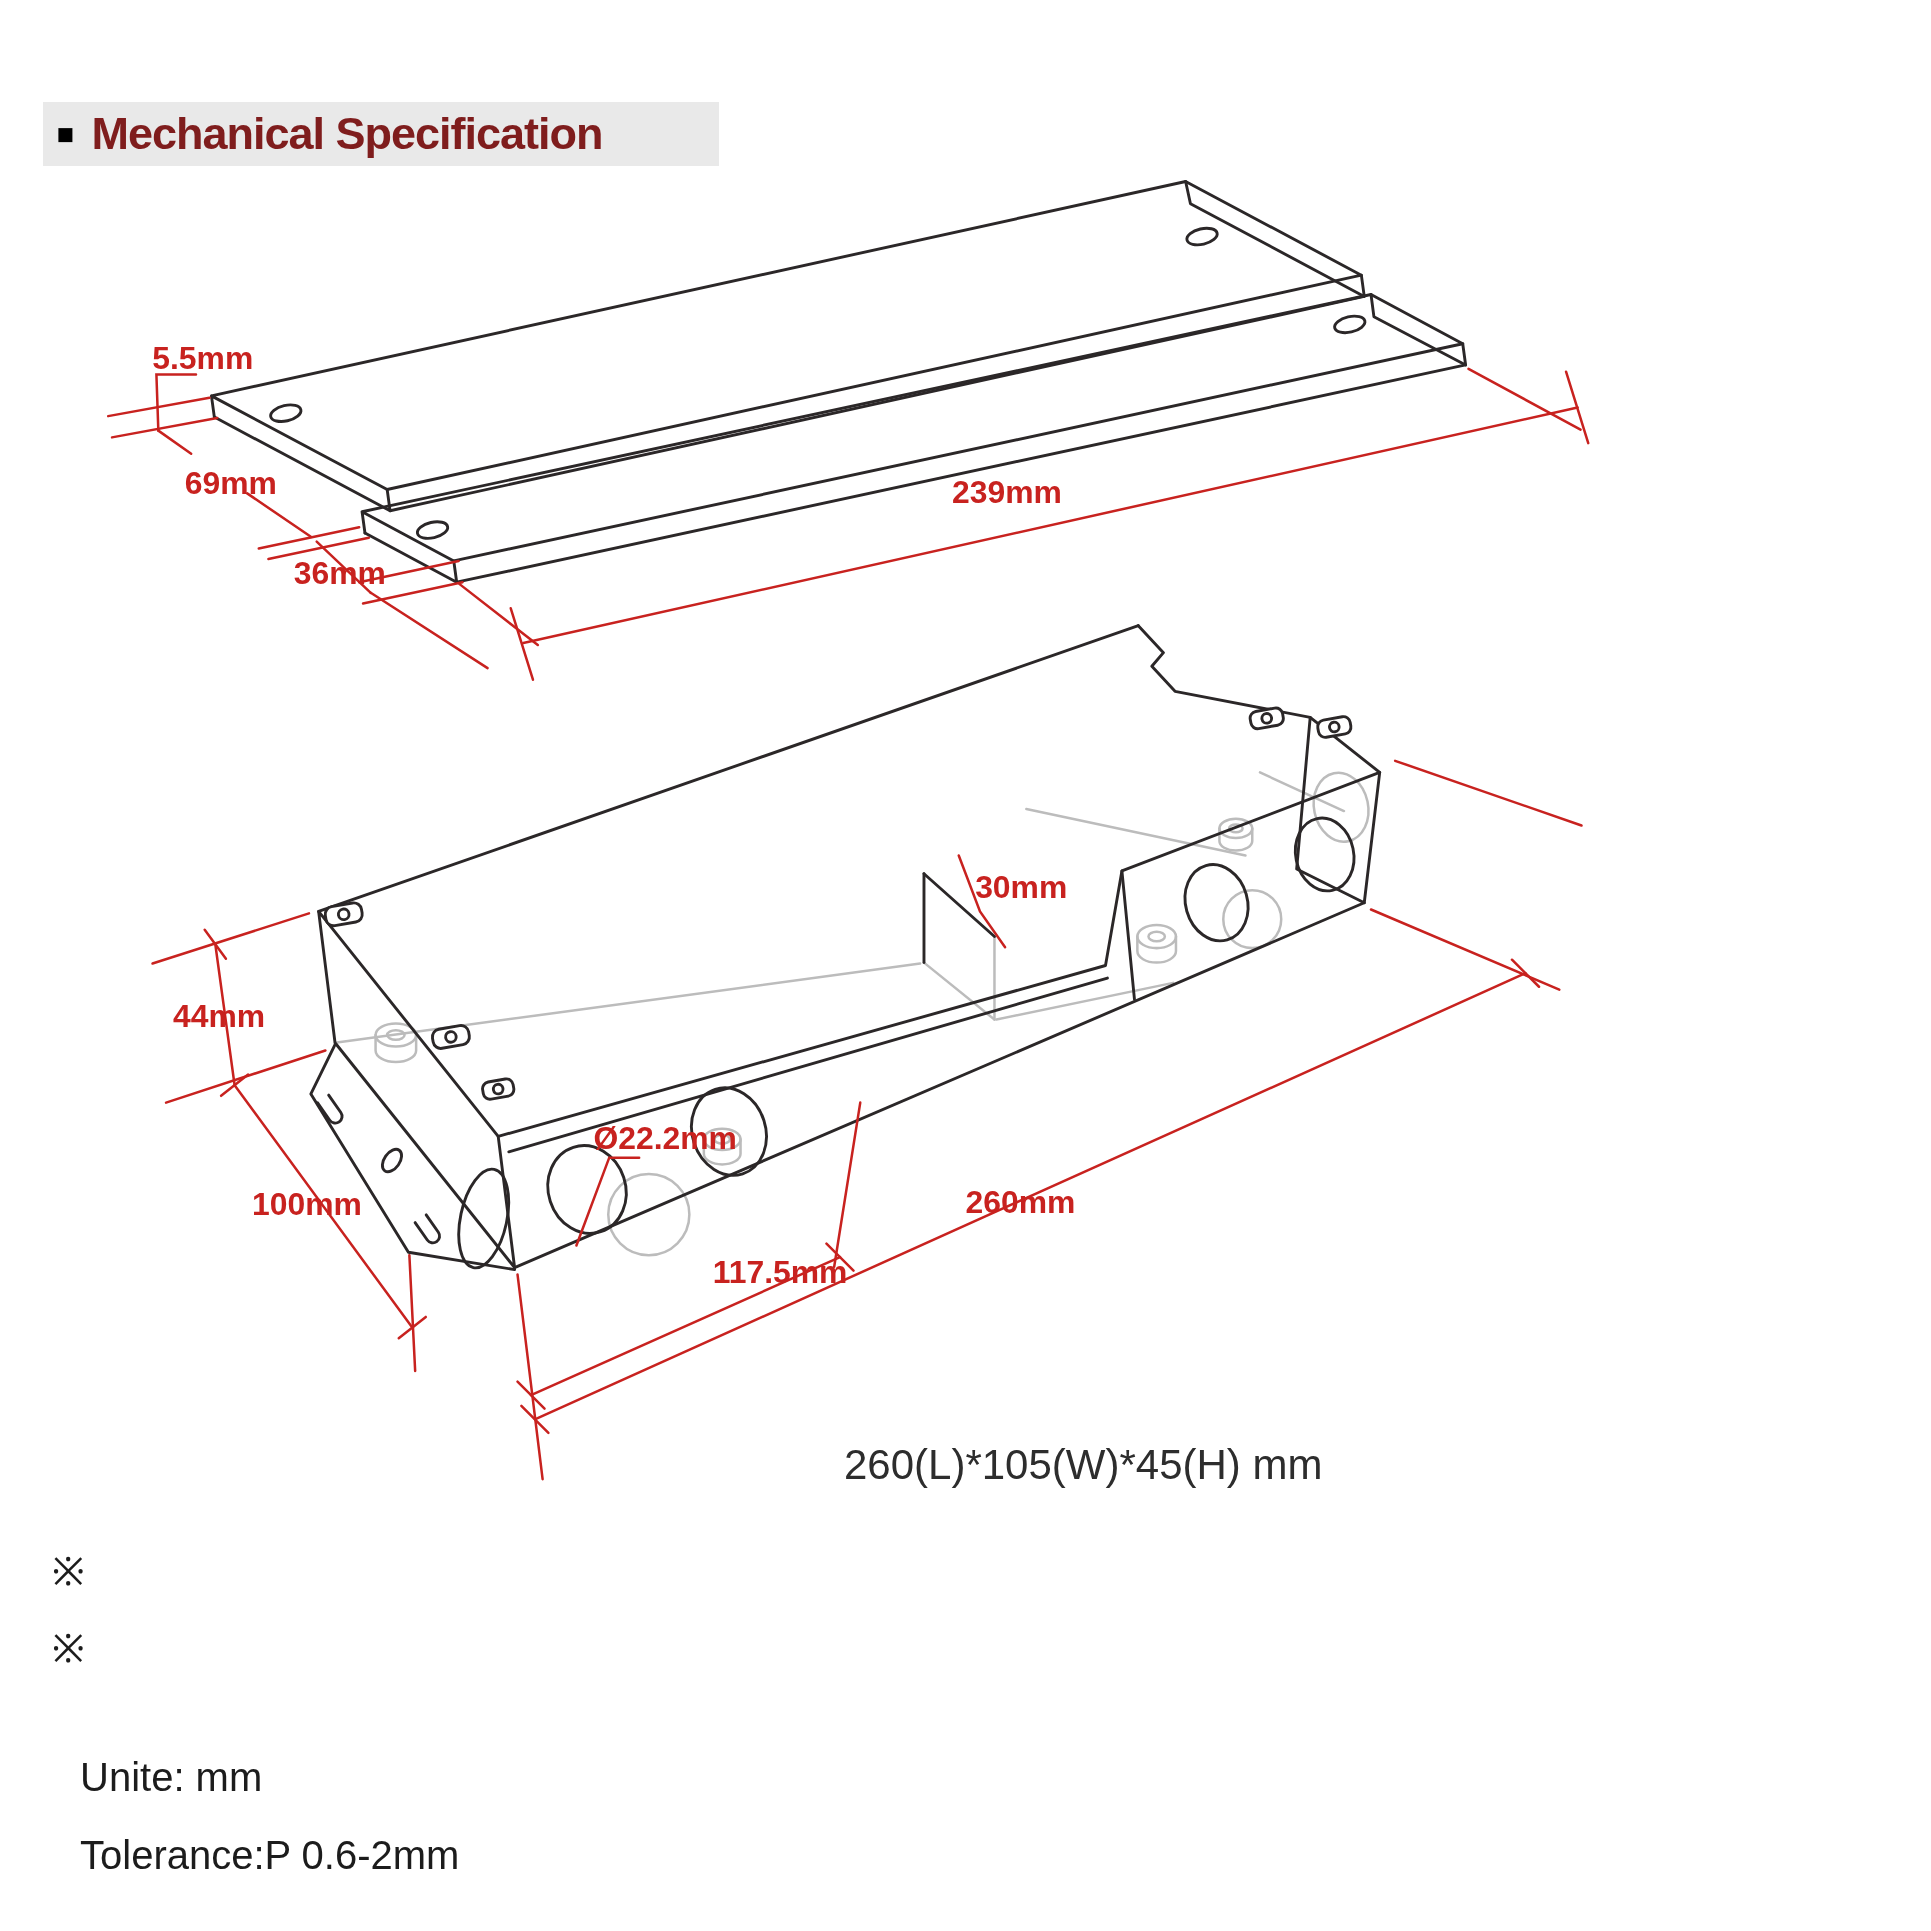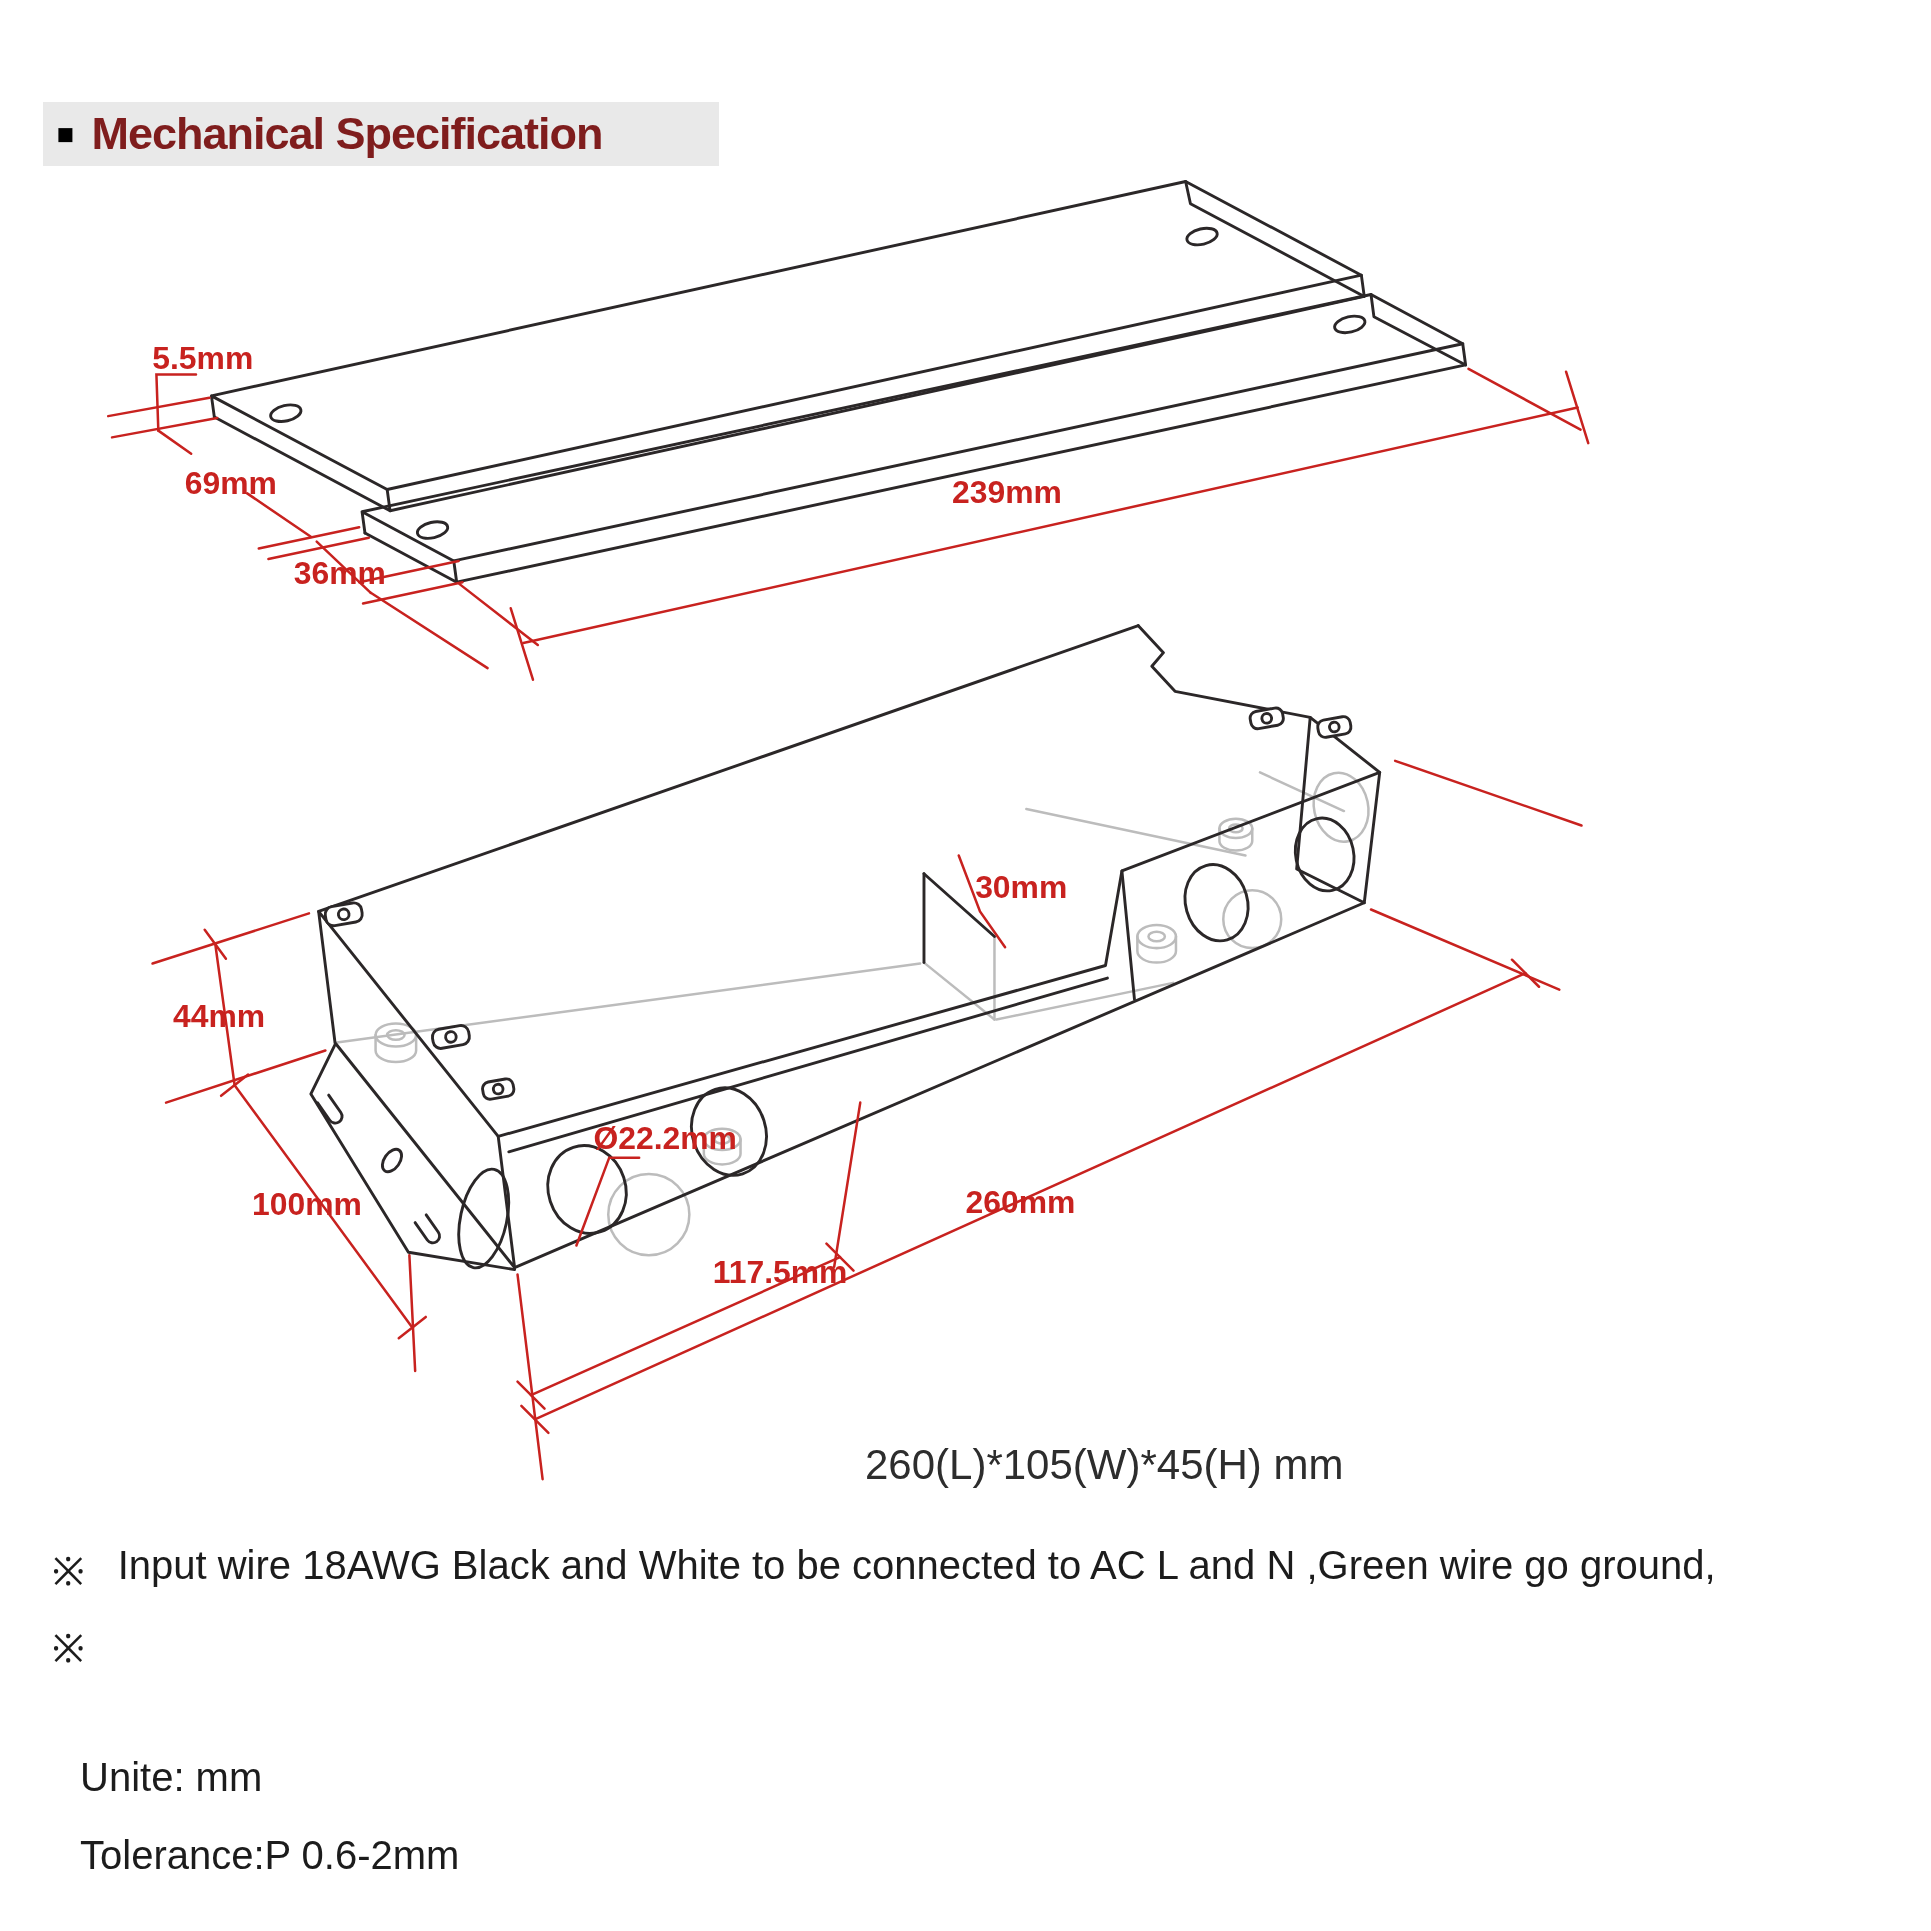--- a/index.html
+++ b/index.html
@@ -2,21 +2,21 @@
 <html><head>
 <meta charset="utf-8">
 <style>
   html,body{margin:0;padding:0;background:#ffffff;}
   .page{position:relative;width:1931px;height:1931px;background:#ffffff;overflow:hidden;
         font-family:"Liberation Sans",sans-serif;}
   .title-bar{position:absolute;left:43px;top:102px;width:676px;height:64px;background:#e9e9e9;
              display:flex;align-items:center;gap:17.4px;padding-left:13.5px;box-sizing:border-box;}
   .title-bullet{font-size:29px;color:#000;line-height:1;}
   .title-text{font-size:45px;font-weight:bold;color:#7f1d1d;letter-spacing:-1px;white-space:nowrap;}
-  .overall-size{position:absolute;left:865px;top:1441px;font-size:42px;color:#2d2d2d;white-space:nowrap;}
+  .overall-size{position:absolute;left:844px;top:1441px;font-size:42px;color:#2d2d2d;white-space:nowrap;}
   .note-row{position:absolute;left:52px;display:flex;align-items:flex-start;gap:33px;
             font-size:40px;color:#1c1c1c;white-space:pre;}
   .note-marker{font-size:39px;}
   .footer-line{position:absolute;left:80px;font-size:40px;color:#1c1c1c;white-space:pre;}
   svg{position:absolute;left:0;top:0;}
   .blk{stroke:#2b2728;stroke-width:3;fill:none;stroke-linecap:round;stroke-linejoin:round;}
   .blkf{stroke:#2b2728;stroke-width:3;fill:#ffffff;stroke-linecap:round;stroke-linejoin:round;}
   .gry{stroke:#bcbcbc;stroke-width:2.6;fill:none;stroke-linecap:round;}
   .red{stroke:#c8221f;stroke-width:2.6;fill:none;stroke-linecap:round;}
   .dimtxt{font-family:"Liberation Sans",sans-serif;font-size:33px;font-weight:bold;fill:#c8221f;}
@@ -202,21 +202,20 @@
         <path class="red" d="M1445,788 L1638,855"></path>
         <text class="dimtxt" x="1057" y="1256" text-anchor="middle">260mm</text>
       </g>
     </g>
   </svg>
 
   <div class="overall-size">260(L)*105(W)*45(H) mm</div>
 
   <div class="note-row" style="top:1543px;">
     <span class="note-marker">※</span>
-    <span>Input wire 18AWG Black and White to be connected to AC L and N ,Green wire go ground,</span>
   </div>
   <div class="note-row" style="top:1620px;">
     <span class="note-marker">※</span>
   </div>
 
   <div class="footer-line" style="top:1755px;">Unite: mm</div>
   <div class="footer-line" style="top:1833px;">Tolerance:P 0.6-2mm</div>
 </div>
 
 

